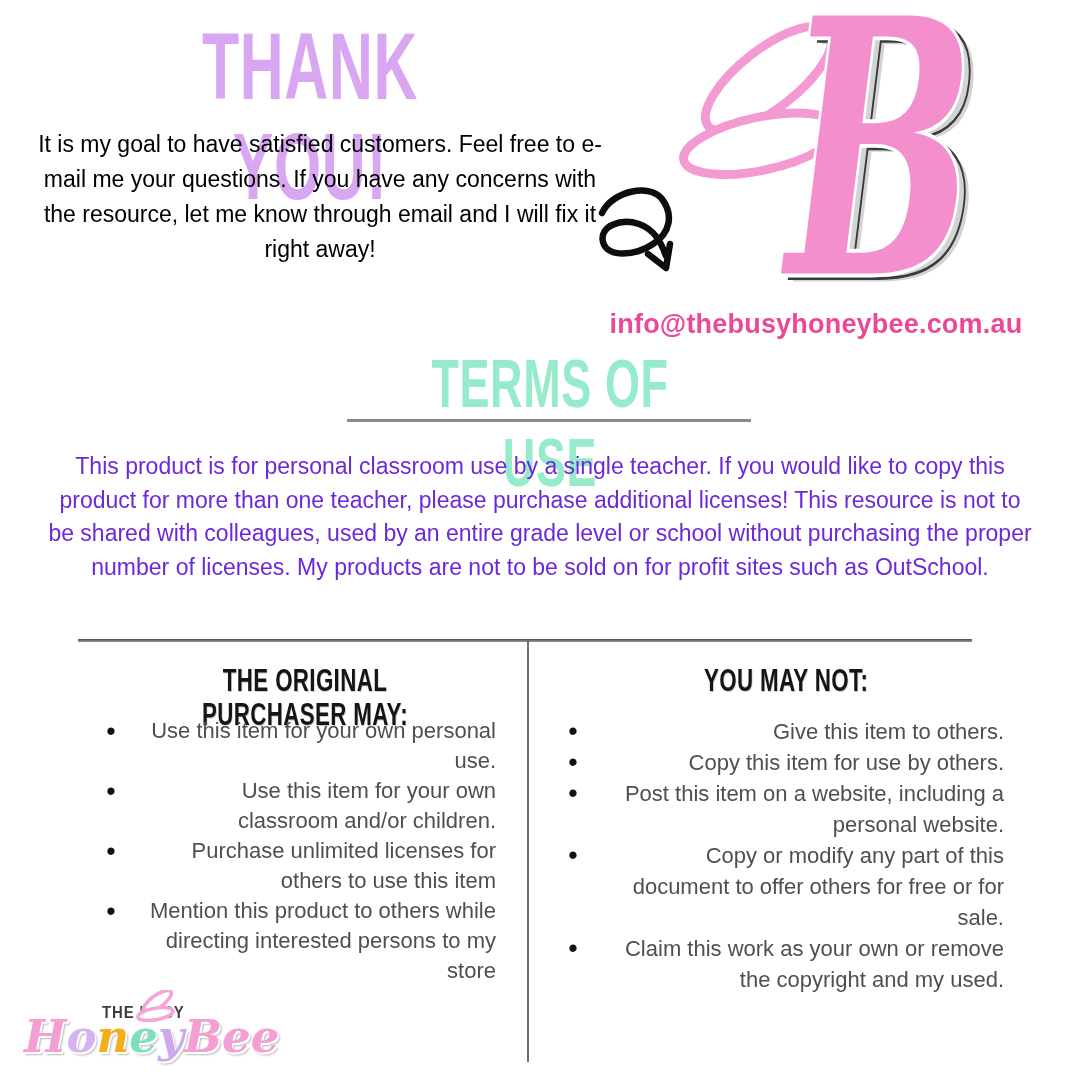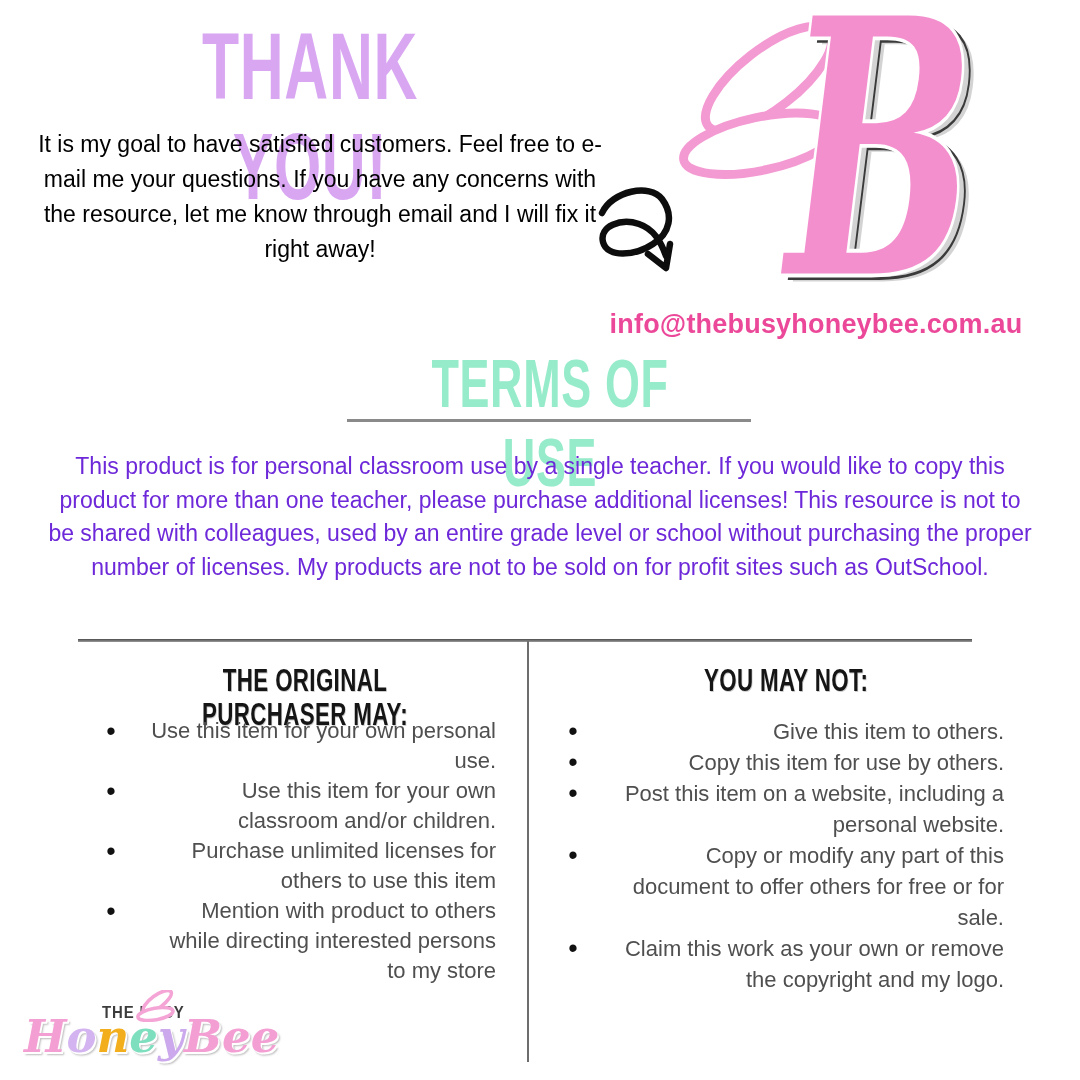--- a/index.html
+++ b/index.html
@@ -110,21 +110,21 @@
     <li>
       <span class="dot">•</span>
       <span class="btext">Use this item for your own classroom and/or children.</span>
     </li>
     <li>
       <span class="dot">•</span>
       <span class="btext">Purchase unlimited licenses for others to use this item</span>
     </li>
     <li>
       <span class="dot">•</span>
-      <span class="btext">Mention with product to others while directing interested persons to my store</span>
+      <span class="btext">Mention this product to others while directing interested persons to my store</span>
     </li>
   </ul>
 
   <div class="abs center col-header-wrap right-col-header">
     <span class="condensed col-header">YOU MAY NOT:</span>
   </div>
   <ul class="abs bullets right-bullets">
     <li>
       <span class="dot">•</span>
       <span class="btext">Give this item to others.</span>
@@ -136,21 +136,21 @@
     <li>
       <span class="dot">•</span>
       <span class="btext">Post this item on a website, including a personal website.</span>
     </li>
     <li>
       <span class="dot">•</span>
       <span class="btext">Copy or modify any part of this document to offer others for free or for sale.</span>
     </li>
     <li>
       <span class="dot">•</span>
-      <span class="btext">Claim this work as your own or remove the copyright and my logo.</span>
+      <span class="btext">Claim this work as your own or remove the copyright and my used.</span>
     </li>
   </ul>
 
   <div class="abs footer-logo">
     <div class="logo-top">THE BUSY</div>
     <svg class="footer-wings" viewBox="0 0 100 72" aria-hidden="true">
       <ellipse cx="46" cy="26" rx="38" ry="14" transform="rotate(-36 46 26)" fill="#ffffff" stroke="#F4A5D6" stroke-width="8"></ellipse>
       <ellipse cx="42" cy="54" rx="40" ry="13" transform="rotate(-10 42 54)" fill="#ffffff" stroke="#F4A5D6" stroke-width="8"></ellipse>
     </svg>
     <div class="logo-script"><span style="color: rgb(244, 159, 211);">H</span><span style="color: rgb(212, 180, 240);">o</span><span style="color: rgb(242, 174, 29);">n</span><span style="color: rgb(126, 223, 190);">e</span><span style="color: rgb(203, 169, 236);">y</span><span style="color: rgb(244, 159, 211);">B</span><span style="color: rgb(244, 159, 211);">e</span><span style="color: rgb(244, 159, 211);">e</span></div>

